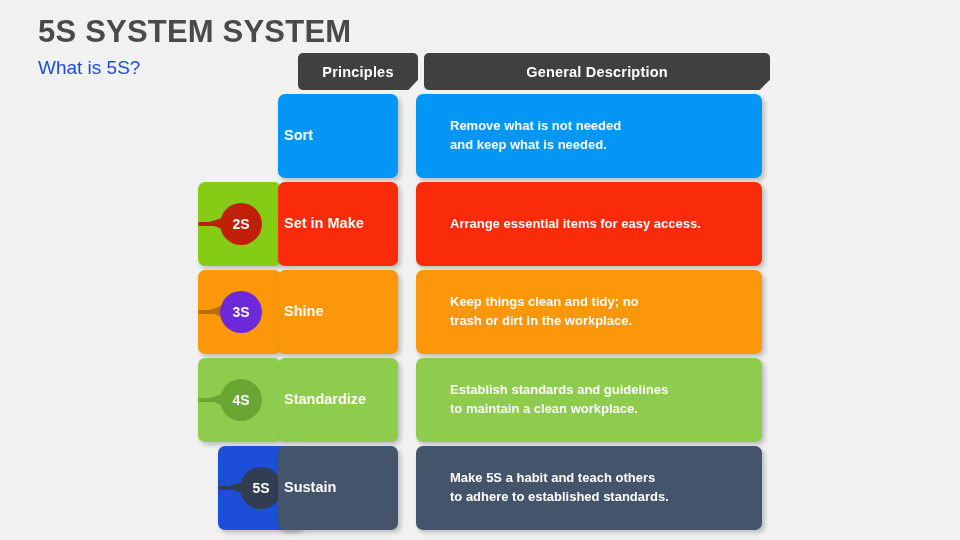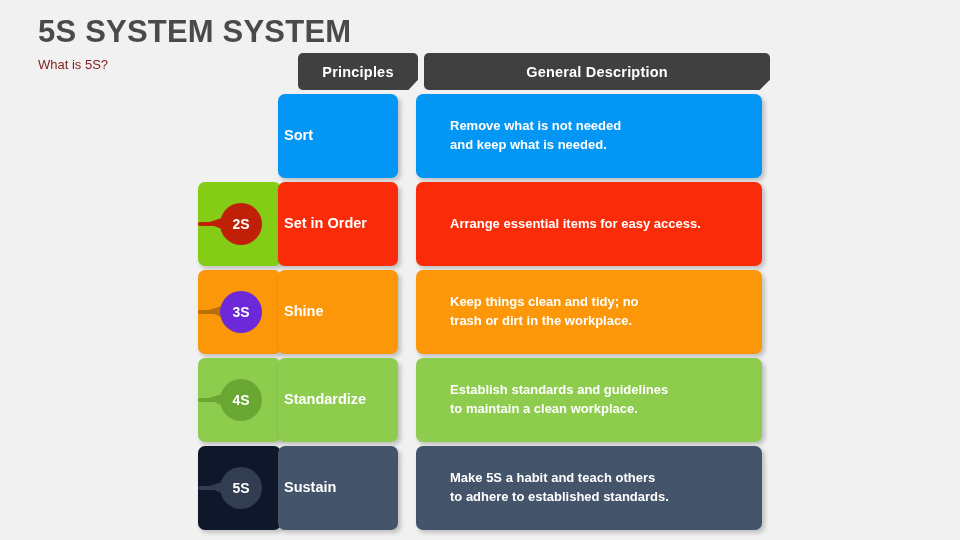--- a/index.html
+++ b/index.html
@@ -32,23 +32,23 @@
   .main-title {
     font-size: 31px;
     font-weight: bold;
     color: #4a4a4a;
     letter-spacing: 0.2px;
     line-height: 1.05;
     margin: 0;
     white-space: nowrap;
   }
   .sub-title {
-    font-size: 13px;
+    font-size: 19px;
     font-weight: normal;
-    color: #7f1d1d;
+    color: #1d4ed8;
     margin: 9px 0 0 0;
     line-height: 1.1;
   }
 
   
   .table {
     position: absolute;
     left: 198px;
     top: 53px;
     width: 564px;
@@ -232,21 +232,21 @@
           <div class="cell cell-badge" style="background: #84cc16;">
             <div class="badge-wrap">
               <div class="badge-tail" style="background: rgb(192, 32, 8);"></div>
               <div class="badge-cone" style="background: rgb(192, 32, 8);"></div>
               <div class="badge-circle" style="background: rgb(192, 32, 8);">
                 <span>2S</span>
               </div>
             </div>
           </div>
           <div class="cell cell-principle" style="background: rgb(249, 43, 9);">
-            <div class="principle-label">Set in Order</div>
+            <div class="principle-label">Set in Make</div>
           </div>
           <div class="cell cell-desc" style="background: rgb(249, 43, 9);">
             <div class="desc-text">Arrange essential items for easy access.</div>
           </div>
         </div>
         <div class="row">
           <div class="cell cell-badge" style="background: rgb(251, 151, 9);">
             <div class="badge-wrap">
               <div class="badge-tail" style="background: rgb(184, 110, 9);"></div>
               <div class="badge-cone" style="background: rgb(184, 110, 9);"></div>
@@ -275,21 +275,21 @@
           </div>
           <div class="cell cell-principle" style="background: rgb(141, 204, 77);">
             <div class="principle-label">Standardize</div>
           </div>
           <div class="cell cell-desc" style="background: rgb(141, 204, 77);">
             <div class="desc-text">Establish standards and guidelines
 to maintain a clean workplace.</div>
           </div>
         </div>
         <div class="row">
-          <div class="cell cell-badge" style="background: #0f172a;">
+          <div class="cell cell-badge" style="background: #1d4ed8; margin-left: 20px;">
             <div class="badge-wrap">
               <div class="badge-tail" style="background: rgb(49, 61, 80);"></div>
               <div class="badge-cone" style="background: rgb(49, 61, 80);"></div>
               <div class="badge-circle" style="background: rgb(49, 61, 80);">
                 <span>5S</span>
               </div>
             </div>
           </div>
           <div class="cell cell-principle" style="background: rgb(68, 84, 106);">
             <div class="principle-label">Sustain</div>

